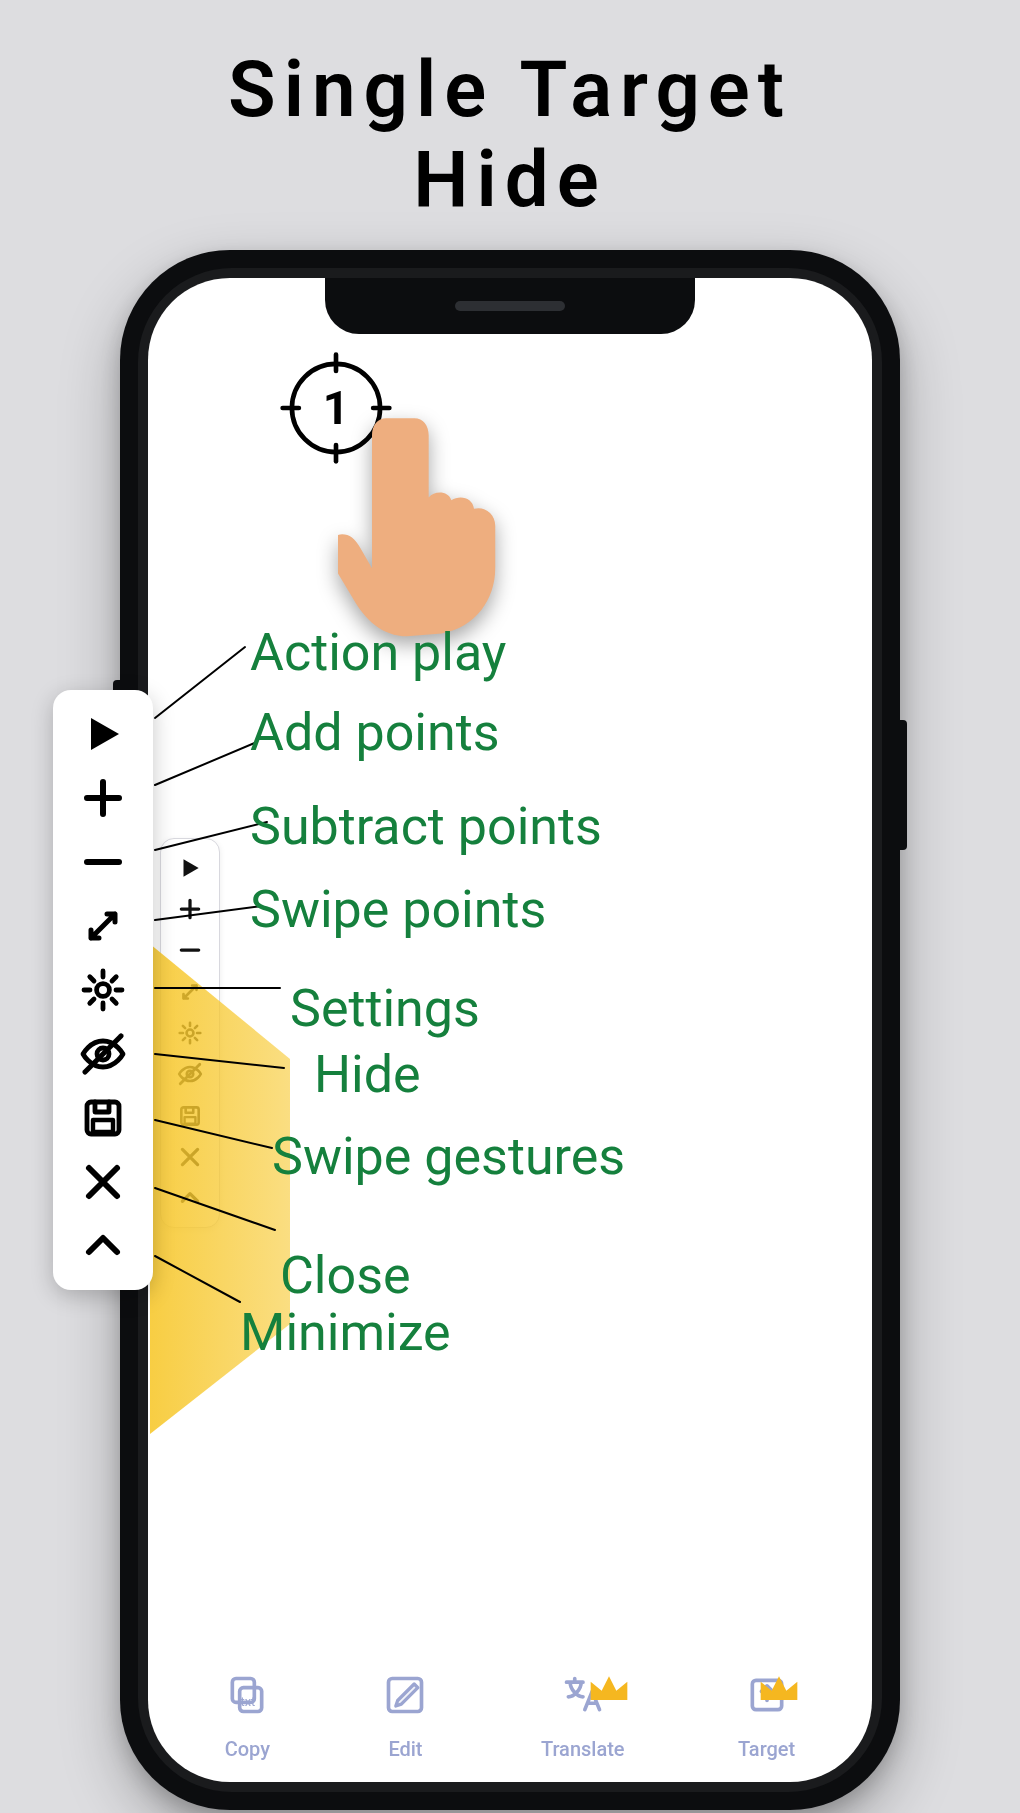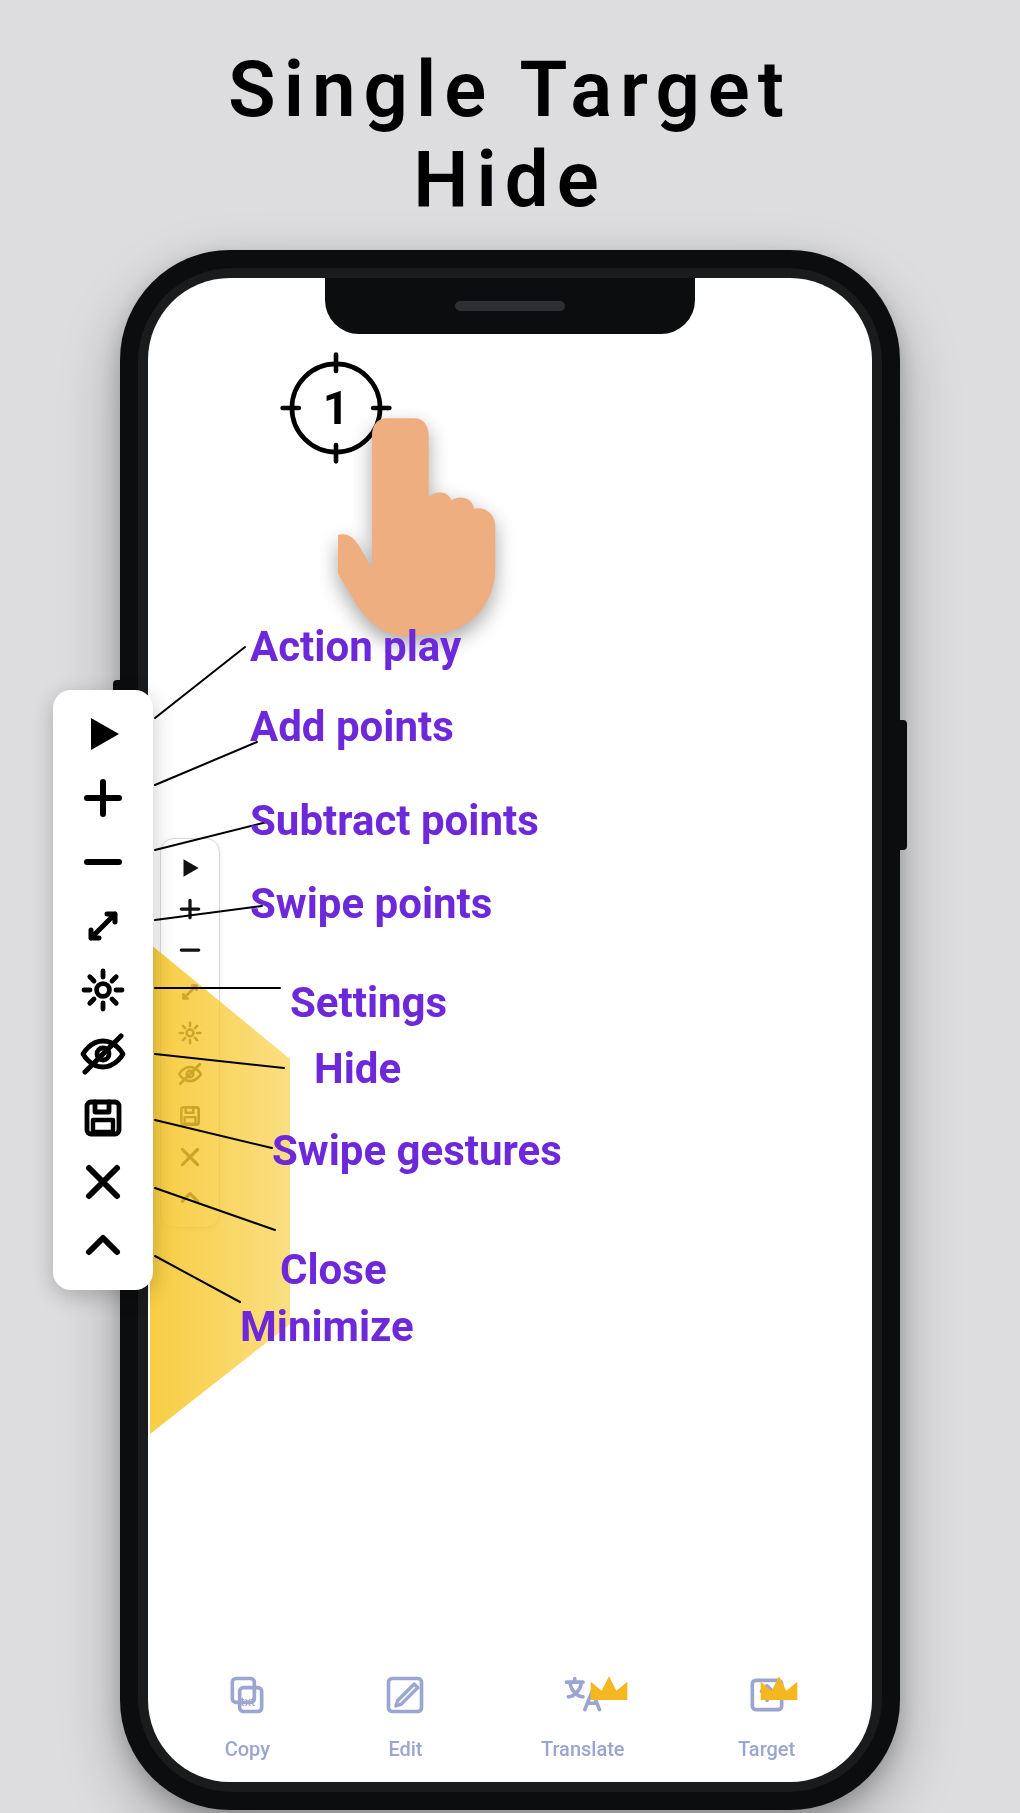--- a/index.html
+++ b/index.html
@@ -117,21 +117,21 @@
   .big-toolbar .bi { width:54px; height:54px; display:flex; align-items:center; justify-content:center; }
   .big-toolbar .bi svg { width:48px; height:48px; }
 
   
   .labels {
     position:absolute;
     top: 622px; left: 240px;
     z-index:9;
   }
   .labels .lbl {
-    font-size:42px; font-weight:700; color:#6d28d9;
+    font-size:52px; font-weight:400; color:#15803d;
     position:absolute; white-space:nowrap;
   }
   .leaders {
     position:absolute; top:0; left:0; width:1020px; height:1813px;
     z-index:8; pointer-events:none;
   }
 
   
   .bottom-nav {
     position:absolute; bottom:18px; left:20px; right:20px;

